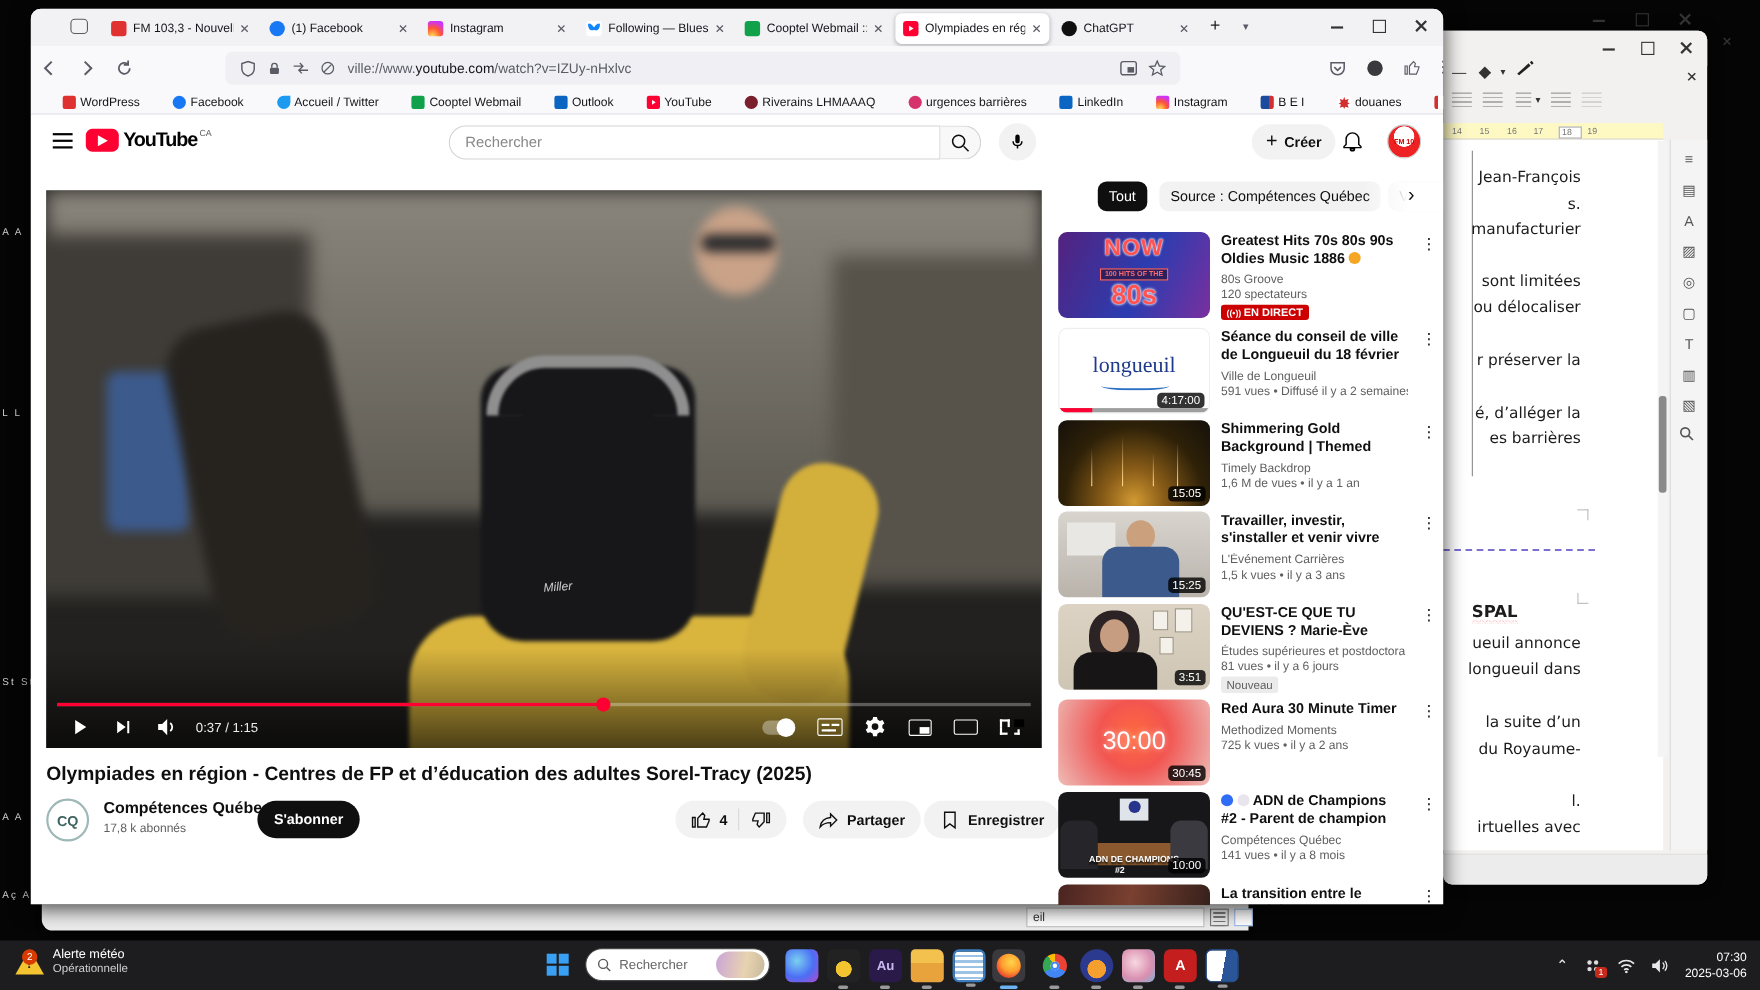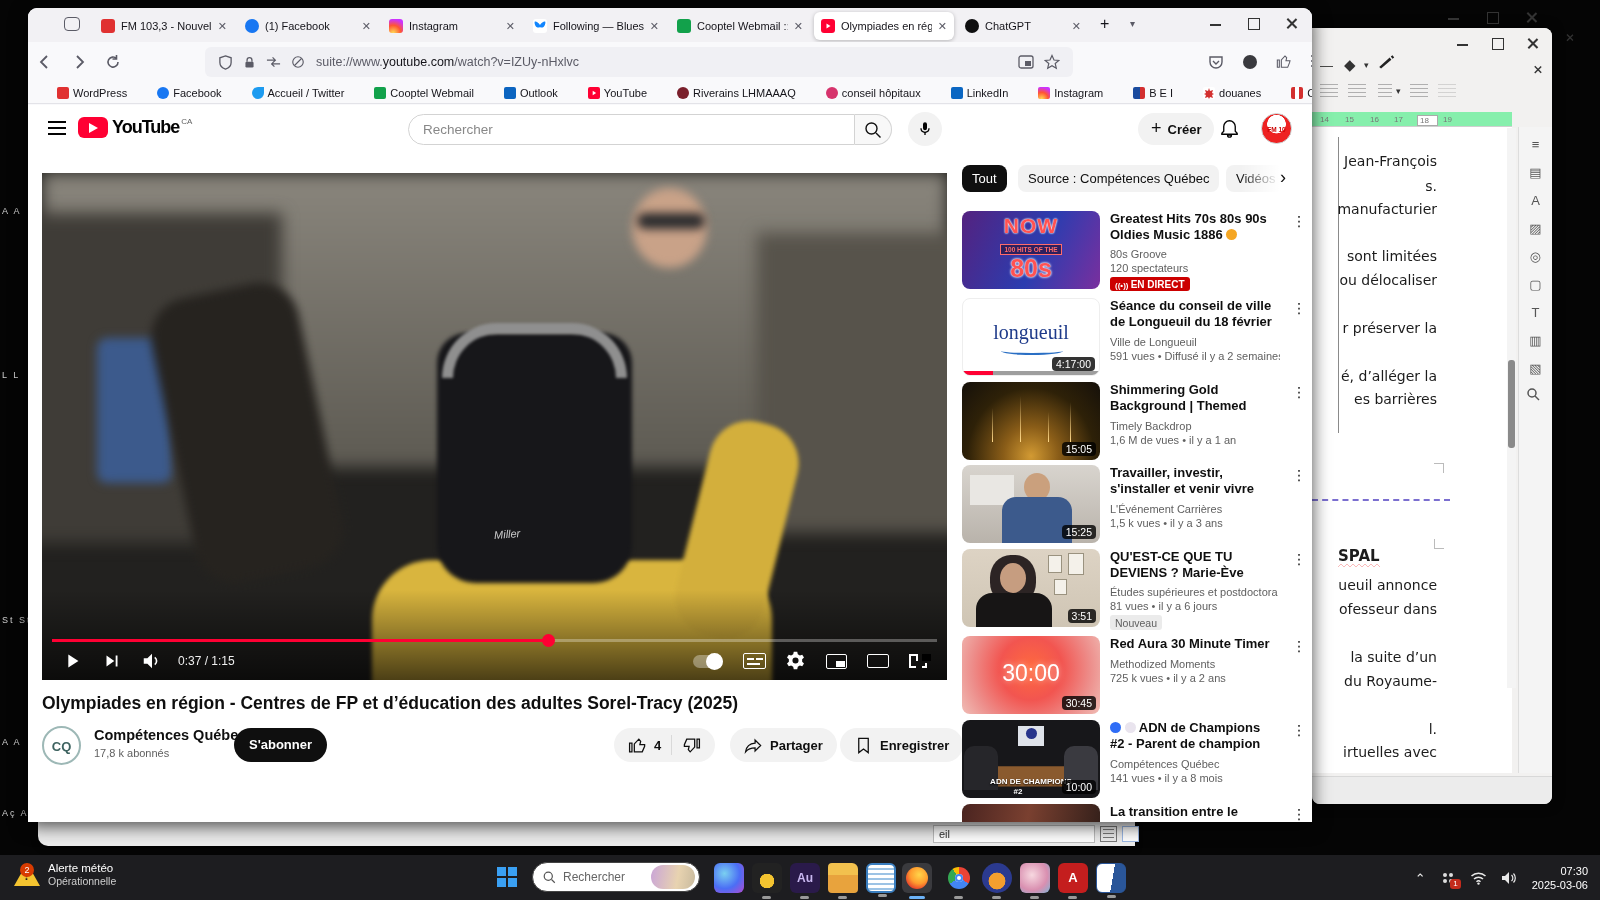--- a/index.html
+++ b/index.html
@@ -14,21 +14,21 @@
   #writer{position:absolute;left:1312px;top:28px;width:240px;height:776px;background:#f2f1f0;border-radius:0 8px 8px 8px;box-shadow:0 0 12px rgba(0,0,0,.6);}
   #writer .titlebar{position:absolute;top:0;left:0;right:0;height:32px;background:#f2f1f0;border-radius:0 8px 0 0;}
   .winbtn{position:absolute;top:8px;width:16px;height:16px;color:#333;}
   .wb-min::before{content:"";position:absolute;left:2px;top:8px;width:11px;height:1.5px;background:#333;}
   .wb-max::before{content:"";position:absolute;left:2px;top:2px;width:10px;height:10px;border:1.2px solid #333;}
   .wb-close::before,.wb-close::after{content:"";position:absolute;left:7px;top:1px;width:1.5px;height:13px;background:#333;}
   .wb-close::before{transform:rotate(45deg);} .wb-close::after{transform:rotate(-45deg);}
   .toolglyph{position:absolute;color:#333;font-size:13px;}
   .tool-sq{position:absolute;width:18px;height:14px;background:
      repeating-linear-gradient(#9a9a9a 0 1.5px, transparent 1.5px 4px);opacity:.75;}
-  #writer .ruler{position:absolute;left:0;top:84px;width:200px;height:15px;background:#86efac;border-bottom:1px solid #cfcfcf;color:#777;font-size:8px;}
+  #writer .ruler{position:absolute;left:0;top:84px;width:200px;height:15px;background:#fef9c3;border-bottom:1px solid #cfcfcf;color:#777;font-size:8px;}
   #writer .ruler span{position:absolute;top:3px;}
   #writer .page{position:absolute;left:0;top:99px;width:200px;height:646px;background:#fff;overflow:hidden;}
   .docline{position:absolute;right:75px;white-space:nowrap;font-family:"DejaVu Sans",sans-serif;font-size:14px;color:#1c1c1c;}
   #writer .margin-line{position:absolute;left:26px;top:10px;bottom:340px;width:1px;background:#8a8a8a;}
   #writer .pagebreak{position:absolute;left:0;top:372px;width:138px;border-top:2px dashed #7b6fd0;}
   #writer .corner{position:absolute;width:10px;height:10px;border-color:#bbb;border-style:solid;}
   #writer .statusbar{position:absolute;left:0;bottom:0;height:28px;right:0;background:#ececec;border-radius:0 0 8px 8px;border-top:1px solid #d8d8d8;}
   #writer .vscroll{position:absolute;right:36px;top:100px;width:9px;height:560px;background:#f4f4f4;}
   #writer .vthumb{position:absolute;right:37px;top:332px;width:7px;height:88px;background:#8a8a8a;border-radius:3px;}
   #writer .sidebar{position:absolute;right:0;top:99px;width:34px;height:646px;background:#f4f4f4;border-left:1px solid #ddd;}
@@ -118,21 +118,21 @@
   #savebtn{left:798px;padding:0 14px;}
   #morebtn{left:928px;width:34px;justify-content:center;font-weight:bold;color:#0f0f0f;}
   #morebtn::before{content:"⋯";font-size:15px;}
   .bicon{width:19px;height:19px;margin-right:7px;}
   #descbox{position:absolute;left:14px;top:661px;width:905px;height:110px;background:#f2f2f2;border-radius:12px;padding:11px 13px;font-size:13px;color:#0f0f0f;}
   #descbox .d1{font-weight:bold;margin-bottom:6px;}
   #descbox .dl{margin-top:3px;}
 
   
   #recs{position:absolute;left:934px;top:60px;width:350px;bottom:0;}
-  .chip{position:absolute;top:0;height:27px;border-radius:8px;background:#f2f2f2;color:#0f0f0f;font-size:13px;font-weight:500;line-height:27px;padding:0 10px;white-space:nowrap;overflow:hidden;}
+  .chip{position:absolute;top:0;height:27px;border-radius:8px;background:#f2f2f2;color:#0f0f0f;font-size:13px;font-weight:500;line-height:27px;padding:0 10px;white-space:nowrap;overflow:hidden;margin-left:36px;}
   .chip.on{background:#0f0f0f;color:#fff;}
   #chipfade{position:absolute;left:278px;top:0;width:72px;height:27px;background:linear-gradient(90deg,transparent,#fff 55%);}
   #chipnext{position:absolute;left:310px;top:2px;width:22px;height:22px;color:#0f0f0f;font-size:18px;line-height:20px;text-align:center;}
   #chipnext::before{content:"›";}
   .rec{position:absolute;left:0;width:350px;height:80px;}
   .thumb{position:absolute;left:0;top:0;width:138px;height:78px;border-radius:8px;overflow:hidden;background:#ddd;}
   .dur{position:absolute;right:4px;bottom:4px;background:rgba(0,0,0,.8);color:#fff;font-size:10.5px;font-weight:500;padding:1px 4px;border-radius:4px;}
   .rtitle{position:absolute;left:148px;top:0px;width:168px;font-size:13px;font-weight:600;color:#0f0f0f;line-height:16px;max-height:33px;overflow:hidden;}
   .rchan{position:absolute;left:148px;width:168px;font-size:11px;color:#606060;white-space:nowrap;overflow:hidden;}
   .rmeta{position:absolute;left:148px;width:170px;font-size:11px;color:#606060;white-space:nowrap;overflow:hidden;}
@@ -253,21 +253,21 @@
       <div class="docline" style="top:121px">sont limitées</div>
       <div class="docline" style="top:145px">ou délocaliser</div>
       <div class="docline" style="top:193px">r préserver la</div>
       <div class="docline" style="top:241px">é, d’alléger la</div>
       <div class="docline" style="top:264px">es  barrières</div>
       <div class="corner" style="right:68px;top:336px;border-width:1px 1px 0 0"></div>
       <div class="pagebreak"></div>
       <div class="corner" style="right:68px;top:412px;border-width:0 0 1px 1px"></div>
       <div class="docline squiggle" style="top:420px;left:26px;right:auto;font-weight:bold;font-size:15px">SPAL</div>
       <div class="docline" style="top:450px">ueuil annonce</div>
-      <div class="docline" style="top:474px">ofesseur  dans</div>
+      <div class="docline" style="top:474px">longueuil  dans</div>
       <div class="docline" style="top:522px">la  suite  d’un</div>
       <div class="docline" style="top:546px">du  Royaume-</div>
       <div class="docline" style="top:594px">l.</div>
       <div class="docline" style="top:617px">irtuelles  avec</div>
     </div>
 
     <div class="vscroll"></div>
     <div class="vthumb"></div>
 
     <div class="sidebar">
@@ -382,21 +382,21 @@
             <svg width="15" height="12" viewBox="0 0 16 12">
               <path d="M1 4h9M7 1l3 3-3 3M15 8H6M9 5 6 8l3 3" stroke="#5b5b66" stroke-width="1.3" fill="none"></path>
             </svg>
           </span>
         <span class="uic">
             <svg width="14" height="14" viewBox="0 0 16 16">
               <circle cx="8" cy="8" r="6" fill="none" stroke="#5b5b66" stroke-width="1.3"></circle>
               <path d="M4 12 12 4" stroke="#5b5b66" stroke-width="1.3"></path>
             </svg>
           </span>
-        <span class="urltext"><span>suite://www.</span><b>youtube.com</b><span>/watch?v=IZUy-nHxlvc</span></span>
+        <span class="urltext"><span>ville://www.</span><b>youtube.com</b><span>/watch?v=IZUy-nHxlvc</span></span>
         <span class="uic">
             <svg width="16" height="14" viewBox="0 0 16 14">
               <rect x="1" y="1" width="14" height="12" rx="2" fill="none" stroke="#5b5b66" stroke-width="1.3"></rect>
               <rect x="7" y="6" width="6" height="5" fill="#5b5b66"></rect>
             </svg>
           </span>
         <span class="uic">
             <svg width="16" height="16" viewBox="0 0 16 16">
               <path d="M8 1.5 10 6l4.8.4-3.6 3.1 1.1 4.7L8 11.7l-4.3 2.5 1.1-4.7L1.2 6.4 6 6z" fill="none" stroke="#5b5b66" stroke-width="1.2"></path>
             </svg>
@@ -453,21 +453,21 @@
             </svg>
           </i>
           <span>YouTube</span>
         </span>
       <span class="bm">
           <i class="bic" style="background:#7a1f2b;border-radius:50%"></i>
           <span>Riverains LHMAAAQ</span>
         </span>
       <span class="bm">
           <i class="bic" style="background:#d6336c;border-radius:50%"></i>
-          <span>conseil hôpitaux</span>
+          <span>urgences barrières</span>
         </span>
       <span class="bm">
           <i class="bic" style="background:#0a66c2"></i>
           <span>LinkedIn</span>
         </span>
       <span class="bm">
           <i class="bic" style="background:radial-gradient(circle at 30% 100%,#fd5,#f53 45%,#c3f 80%)"></i>
           <span>Instagram</span>
         </span>
       <span class="bm">

